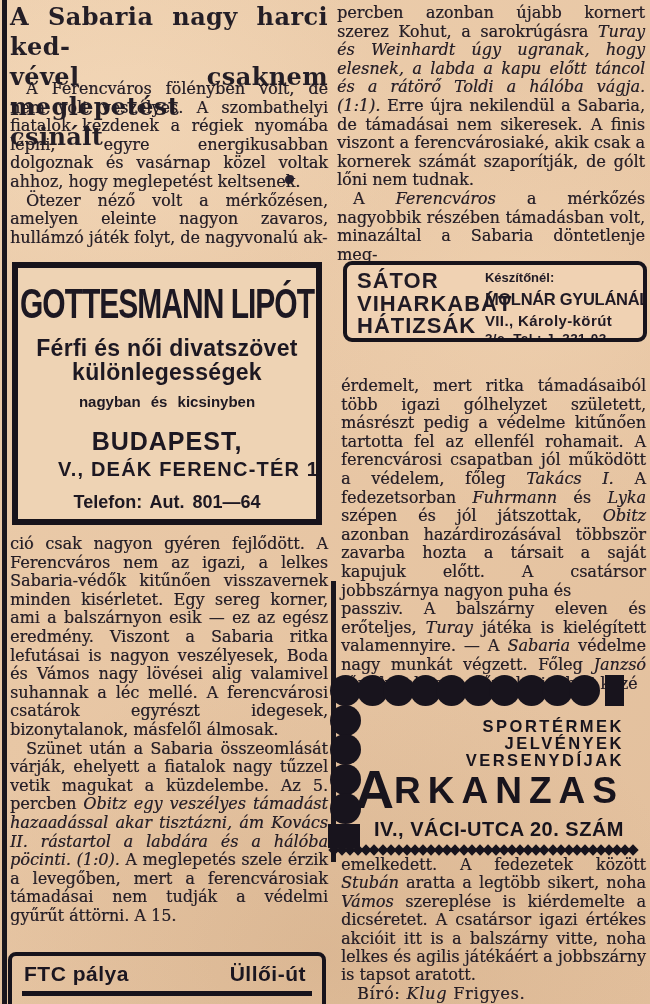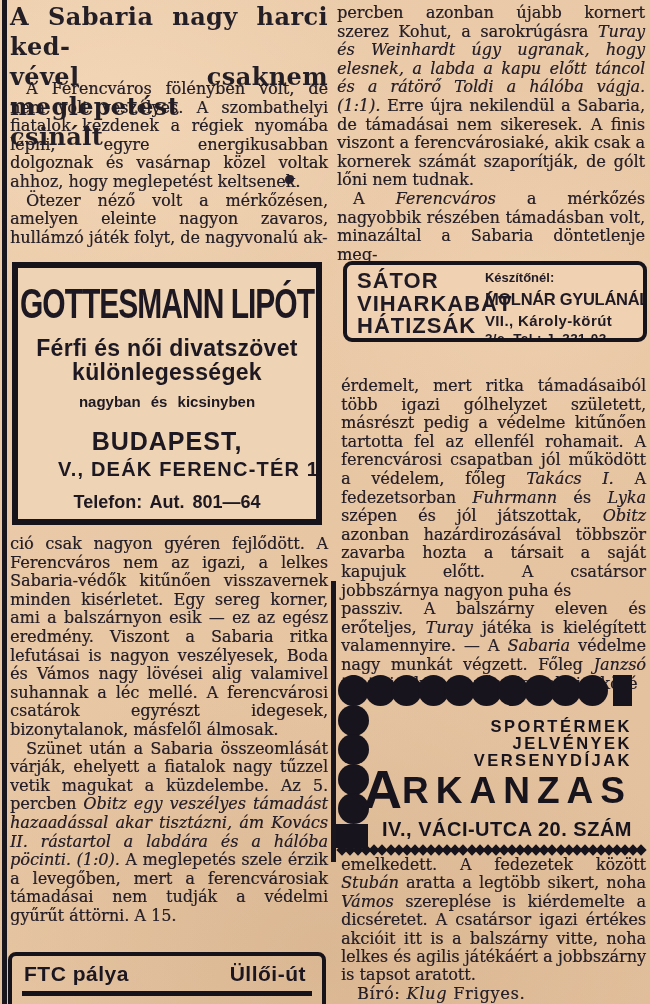--- a/index.html
+++ b/index.html
@@ -56,21 +56,21 @@
   .s-left{width:46%;}
   .s-left div{font-size:22px;line-height:22.5px;letter-spacing:1px;}
   .s-right{width:54%;}
   .s-label{font-size:13px;text-align:left;padding-right:4px;}
   .s-maker{font-size:16.5px;letter-spacing:-.3px;margin-top:5px;white-space:nowrap;}
   .s-addr{font-size:15px;margin-top:3px;letter-spacing:.4px;}
   .s-phone{font-size:13.5px;margin-top:2px;letter-spacing:.4px;}
   .s-footer{font-size:11.5px;text-align:center;margin-top:4px;letter-spacing:.2px;white-space:nowrap;}
 
   
-  .ad-arkanzas{position:absolute;left:336px;top:672px;width:312px;height:186px;color:#18141d;
+  .ad-arkanzas{position:absolute;left:328px;top:672px;width:312px;height:186px;color:#18141d;
     font-family:"Liberation Sans",sans-serif;font-weight:bold;}
   .dot{position:absolute;width:31px;height:31px;border-radius:50%;background:#18141d;}
   .sq{position:absolute;background:#18141d;}
   .a-text{position:absolute;right:16px;top:46px;text-align:right;}
   .a-line{font-size:16.5px;letter-spacing:2.5px;line-height:17px;white-space:nowrap;}
   .a-brand{margin-top:1px;line-height:38px;white-space:nowrap;}
   .a-init{font-size:54px;vertical-align:-5px;}
   .a-rest{font-size:37px;letter-spacing:7px;}
   .a-addr{font-size:20px;letter-spacing:.5px;margin-top:1px;white-space:nowrap;}
   .a-offer{font-size:16px;font-style:italic;margin-top:4px;white-space:nowrap;}

